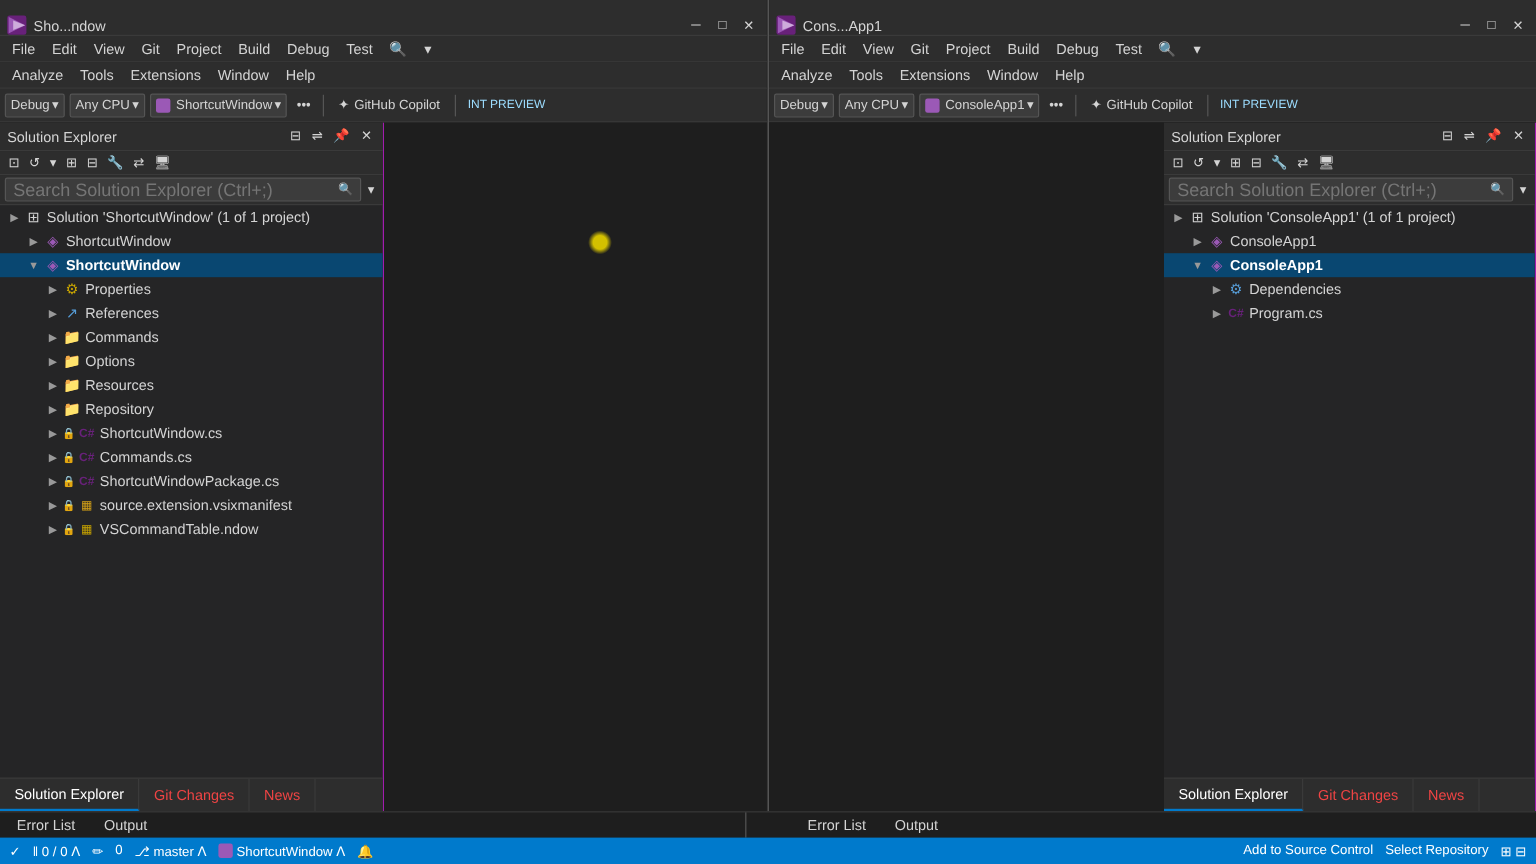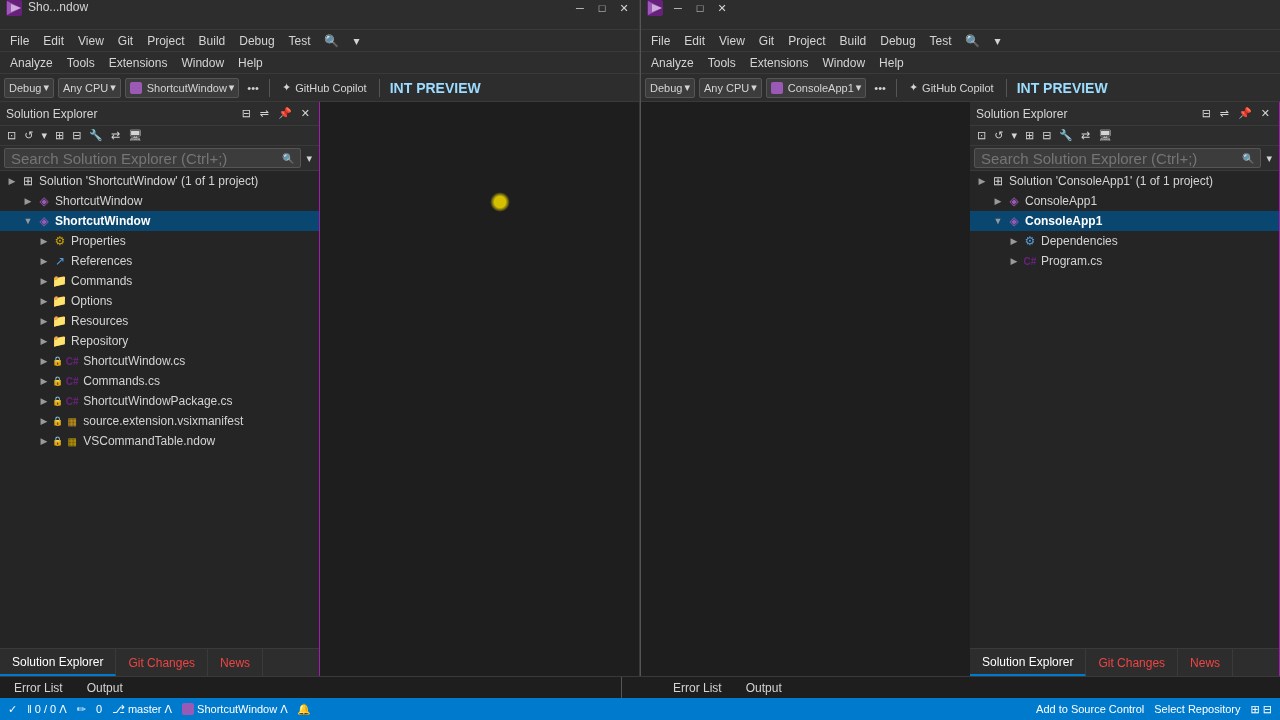--- a/index.html
+++ b/index.html
@@ -28,21 +28,21 @@
       flex-direction: column;
       flex: 1;
       border-right: 1px solid #3a3a3a;
       background: #1e1e1e;
     }
     .vs-window:last-child { border-right: none; }
 
     
     .title-bar {
       display: flex;
-      align-items: flex-start;
+      align-items: flex-end;
       background: #2d2d2d;
       height: 30px;
       padding: 0 6px;
       gap: 6px;
       border-bottom: 1px solid #3a3a3a;
     }
     .title-bar-icon {
       width: 16px; height: 16px;
       background: #68217a;
       border-radius: 2px;
@@ -120,23 +120,22 @@
       border-radius: 2px;
     }
     .tb-separator { width: 1px; height: 18px; background: #555; margin: 0 2px; }
     .copilot-btn {
       display: flex; align-items: center; gap: 4px;
       background: transparent; border: none; color: #d4d4d4;
       padding: 2px 6px; cursor: pointer; font-size: 11px;
       height: 20px; border-radius: 2px;
     }
     .int-preview {
-      font-size: 14px; color: #9cdcfe;
+      font-size: 10px; color: #9cdcfe;
       padding: 2px 4px;
-      font-weight: bold;
     }
 
     
     .main-content {
       display: flex;
       flex: 1;
       overflow: hidden;
     }
 
     
@@ -505,20 +504,21 @@
 
   <div class="vs-window vs-window-right">
 
     <div class="title-bar">
       <div class="title-bar-icon">
         <svg width="14" height="14" viewBox="0 0 14 14">
           <polygon points="0,0 14,7 0,14" fill="#9b59b6"></polygon>
           <polygon points="4,3 14,7 4,11" fill="#fff" opacity="0.5"></polygon>
         </svg>
       </div>
+      <span class="title-bar-title">Cons...App1</span>
       <div class="title-bar-controls">
         <button class="title-btn">─</button>
         <button class="title-btn">□</button>
         <button class="title-btn close">✕</button>
       </div>
     </div>
 
     <div class="menu-bar">
       <span class="menu-item">File</span>
       <span class="menu-item">Edit</span>

